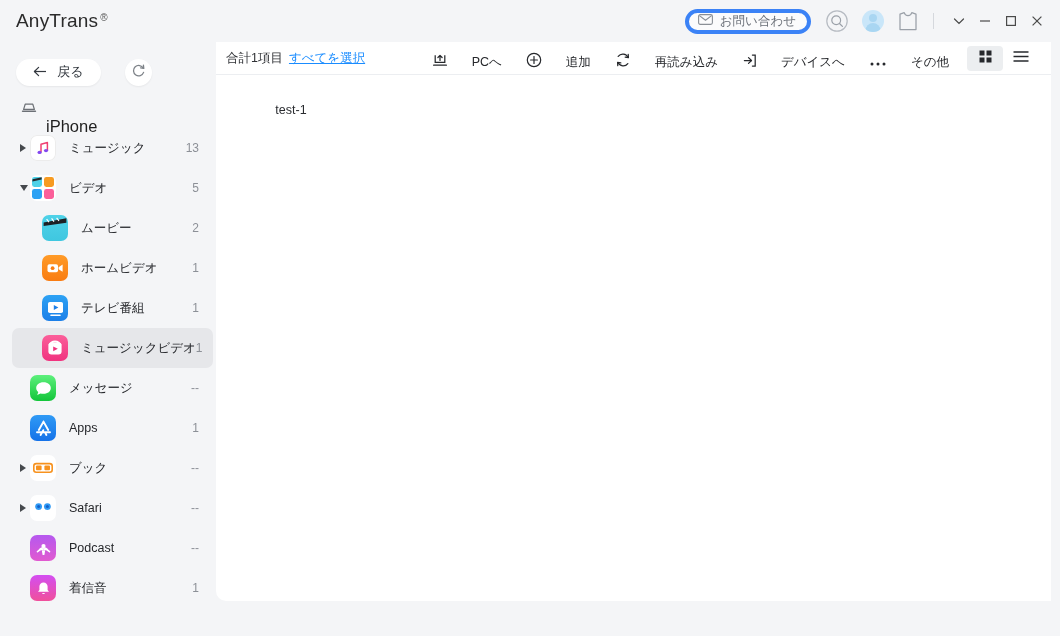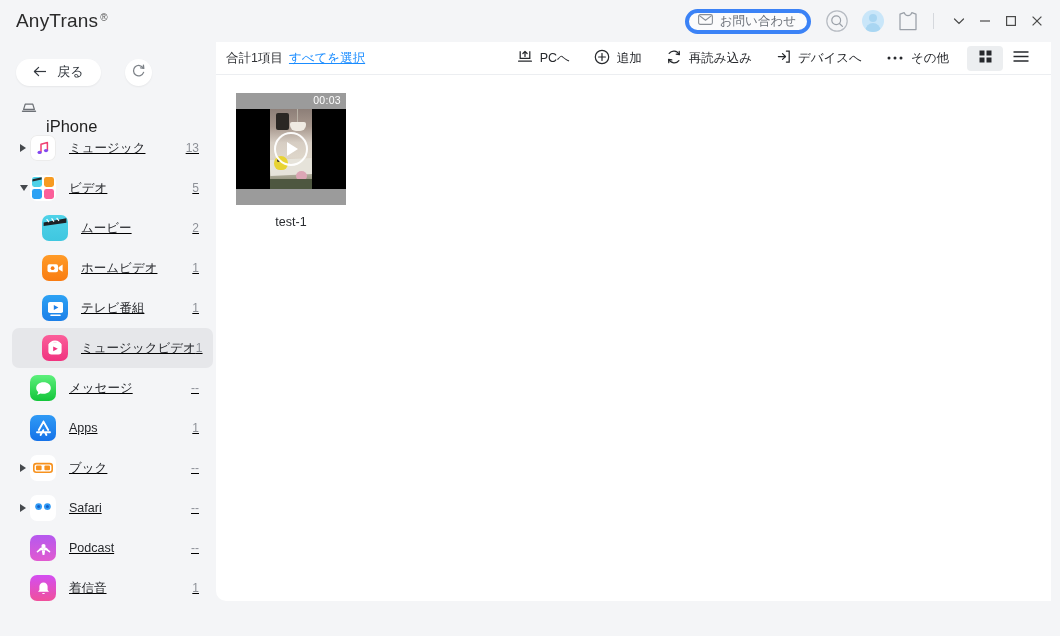--- a/index.html
+++ b/index.html
@@ -67,21 +67,21 @@
     width: 27px; height: 27px; border-radius: 50%; background: #ffffff;
     display: flex; align-items: center; justify-content: center;
     margin-left: 24px; box-shadow: 0 1px 2px rgba(0,0,0,.06);
   }
   .device-row {
     display: flex; align-items: center; gap: 9px; height: 28px;
     padding-left: 21px; margin-top: 2px;
   }
   .device-name { font-size: 16.5px; color: #1f1f1f; margin-top: 32px; }
 
-  .nav { margin-top: 4px; text-decoration: underline; }
+  .nav { margin-top: 4px; }
   .nav-item {
     position: relative; display: flex; align-items: center;
     height: 40px; margin: 0 12px; border-radius: 7px; padding-left: 18px;
   }
   .nav-item.selected { background: #e6e7ea; }
   .nav-item .arrow {
     position: absolute; left: 8px; width: 0; height: 0; border-style: solid;
   }
   .arrow.collapsed { border-width: 4.5px 0 4.5px 6px; border-color: transparent transparent transparent #45484d; }
   .arrow.expanded { border-width: 6px 4.5px 0 4.5px; border-color: #45484d transparent transparent transparent; }
@@ -118,21 +118,21 @@
   .toolbar {
     display: flex; align-items: center; height: 33px; padding: 0 12px 0 10px;
     border-bottom: 1px solid #eceef1;
   }
   .count-text { font-size: 12.5px; color: #303236; }
   .select-all {
     font-size: 12.5px; color: #1a8cff; text-decoration: underline; margin-left: 6px;
   }
   .tools { margin-left: auto; display: flex; align-items: center; }
   .tool {
-    display: flex; align-items: center; gap: 7px; height: 26px;
+    display: flex; align-items: flex-end; gap: 24px; height: 26px;
     padding: 0 12px; font-size: 12.5px; color: #26282c; white-space: nowrap;
   }
   .view-toggle { display: flex; align-items: center; margin-left: 6px; }
   .view-btn {
     width: 36px; height: 25px; border-radius: 4px;
     display: flex; align-items: center; justify-content: center;
   }
   .view-btn.active { background: #eceef0; }
 
   .grid { padding: 18px 0 0 20px; display: flex; flex-wrap: wrap; gap: 18px; }
@@ -515,34 +515,17 @@
               </svg>
             </span>
           </div>
         </div>
 
       </div>
     </div>
 
     <div class="grid" id="content-grid">
         <div class="card">
-          <div class="thumb">
-            <div class="inner-video">
-              <div class="iv-lamp"></div>
-              <div class="iv-cord"></div>
-              <div class="iv-shade"></div>
-              <div class="iv-paper"></div>
-              <div class="iv-duck"></div>
-              <div class="iv-pig"></div>
-              <div class="iv-floor"></div>
-            </div>
-            <div class="bar-top"></div>
-            <div class="bar-bottom"></div>
-            <span class="duration">00:03</span>
-            <div class="play-overlay">
-              <div class="play-tri"></div>
-            </div>
-          </div>
           <div class="card-label">test-1</div>
         </div>
       </div>
   </div>
 </div>
 
 </body></html>

